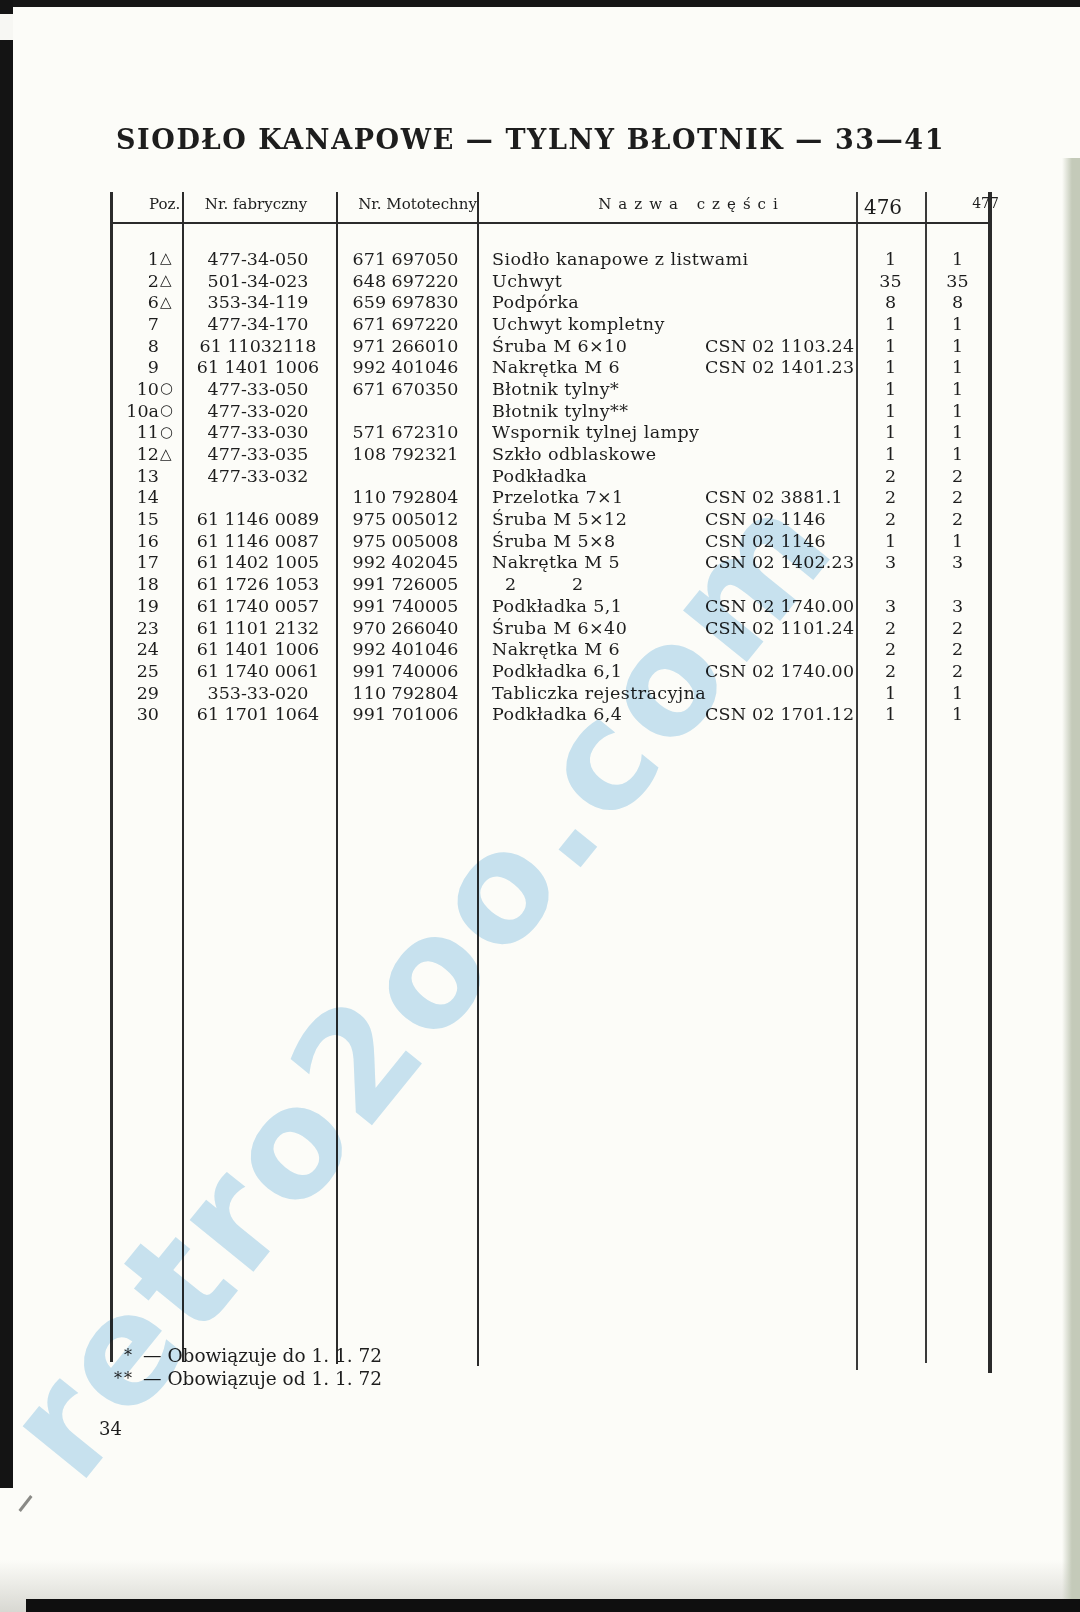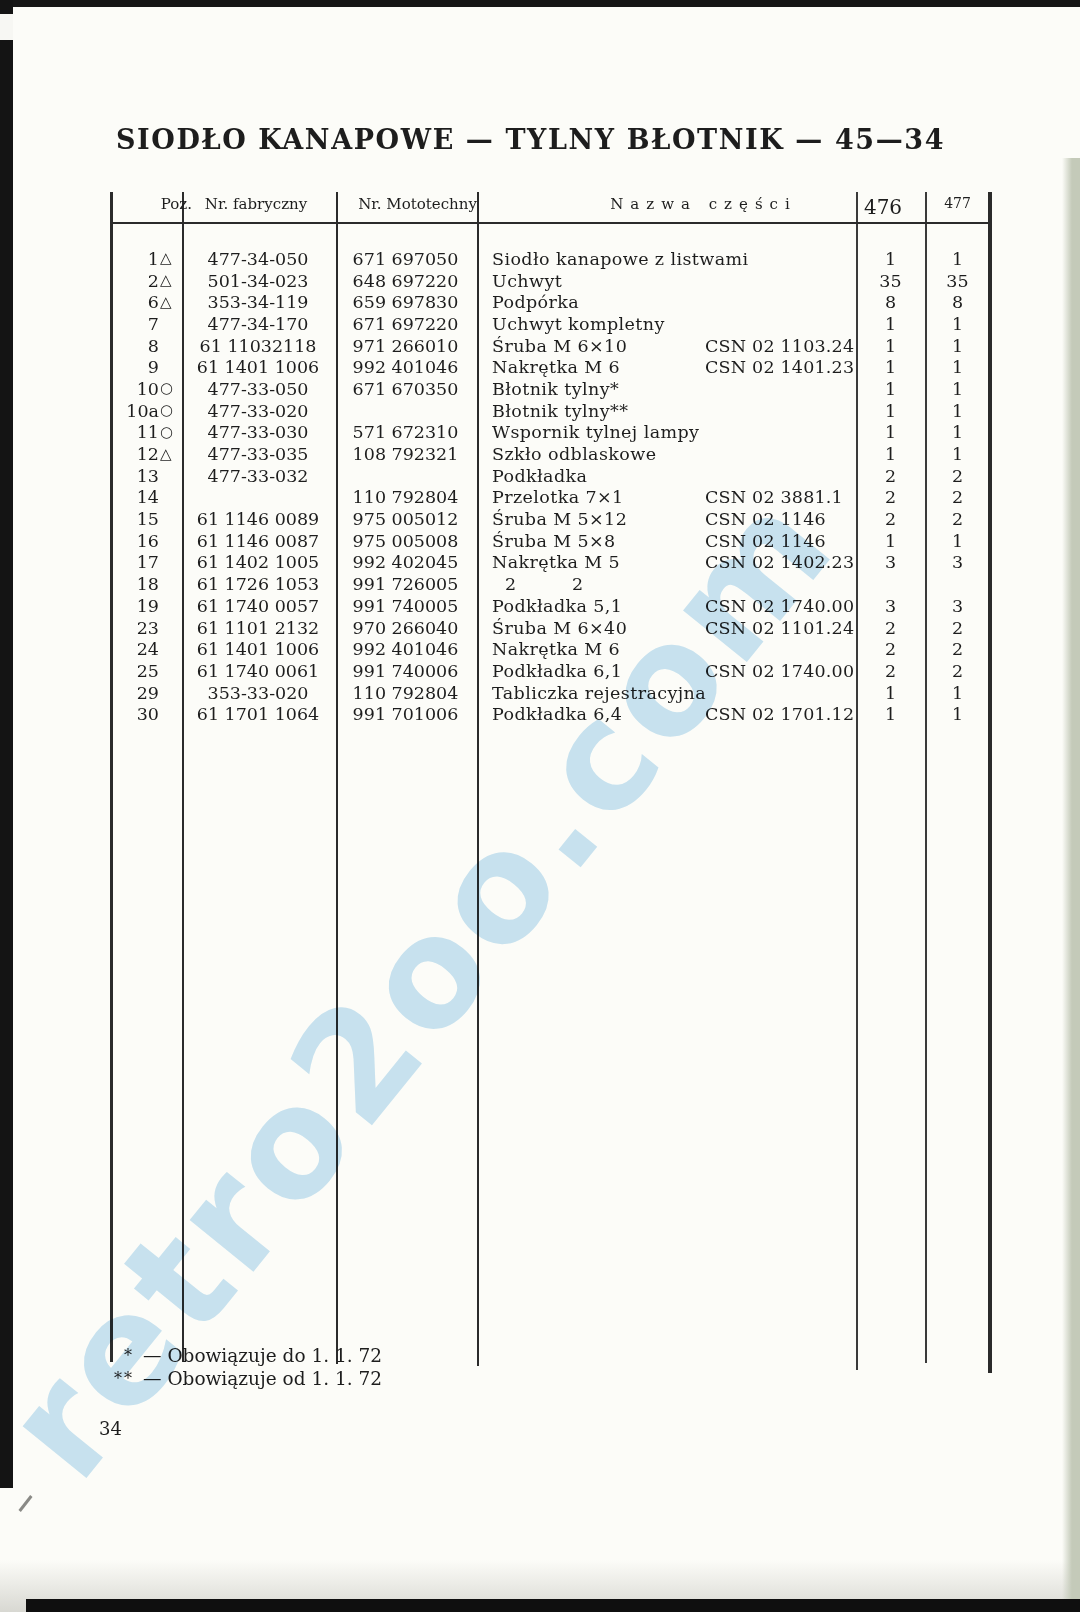--- a/index.html
+++ b/index.html
@@ -34,26 +34,26 @@
   .v-1     { left:182px; width:2px;   height:1170px; }
   .v-2     { left:336px; width:2px;   height:1172px; }
   .v-3     { left:477px; width:2px;   height:1174px; }
   .v-4     { left:856px; width:2px;   height:1178px; background:#3a3a3a; }
   .v-5     { left:925px; width:2px;   height:1171px; background:#3a3a3a; }
   .v-right { left:988px; width:4px;   height:1181px; }
   .hline   { position:absolute; left:110px; top:222px; width:882px; height:2px; background:#2b2b2b; z-index:2; }
 
   
   .th { position:absolute; top:195px; font-size:15px; white-space:nowrap; z-index:2; }
-  .th-poz  { left:113px; width:79px;  text-align:right; }
+  .th-poz  { left:113px; width:79px;  text-align:left;padding-left:36px; }
   .th-fab  { left:184px; width:144px; text-align:center; }
   .th-moto { left:338px; width:159px; text-align:center; }
-  .th-naz  { left:491px; width:425px; text-align:center; letter-spacing:7px; }
+  .th-naz  { left:479px; width:425px; text-align:center; letter-spacing:7px; }
   .th-476  { left:858px; width:50px;  text-align:center; font-size:20px; }
-  .th-477  { left:927px; width:61px;  text-align:center; font-size:14px; }
+  .th-477  { left:927px; width:61px;  text-align:center; font-size:14px;padding-left:28px; }
 
   
   .rows { position:absolute; left:110px; top:248px; width:880px; z-index:2; }
   .row  { display:flex; height:21.7px; align-items:center; font-size:17.5px; white-space:nowrap; }
   .c-poz  { width:71px; display:flex; justify-content:flex-end; align-items:center; box-sizing:border-box; }
   .c-poz .sym { width:21px; text-align:left; font-size:15px; font-family:"DejaVu Sans", sans-serif; line-height:1; padding-left:1px; }
   .c-fab  { width:154px; text-align:center; }
   .c-moto { width:141px; text-align:center; }
   .c-nazwa{ width:380px; position:relative; padding-left:16px; box-sizing:border-box; letter-spacing:0.4px; }
   .c-nazwa .csn { position:absolute; left:229px; top:50%; transform:translateY(-50%); letter-spacing:0.2px; }
@@ -72,21 +72,21 @@
                font-family:"DejaVu Sans", sans-serif; font-weight:bold;
                font-size:150px; letter-spacing:6px; white-space:nowrap;
                color:#a9d4ef; opacity:0.62; mix-blend-mode:multiply;
                pointer-events:none; }
 </style>
 </head>
 <body>
 
 <div class="page">
 
-  <div class="title">SIODŁO KANAPOWE — TYLNY BŁOTNIK — 45—34</div>
+  <div class="title">SIODŁO KANAPOWE — TYLNY BŁOTNIK — 33—41</div>
 
   <div class="vline v-left"></div>
   <div class="vline v-1"></div>
   <div class="vline v-2"></div>
   <div class="vline v-3"></div>
   <div class="vline v-4"></div>
   <div class="vline v-5"></div>
   <div class="vline v-right"></div>
   <div class="hline"></div>
 

